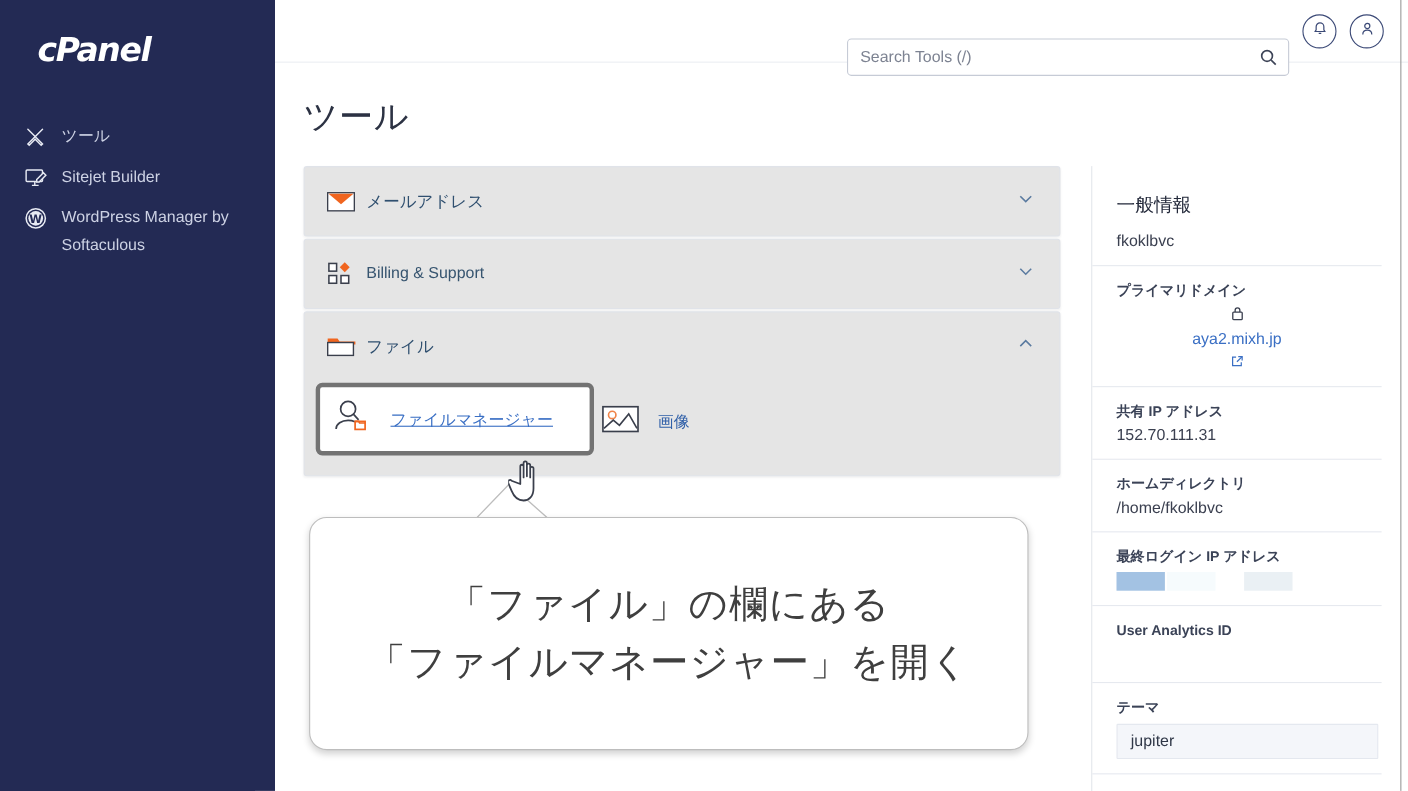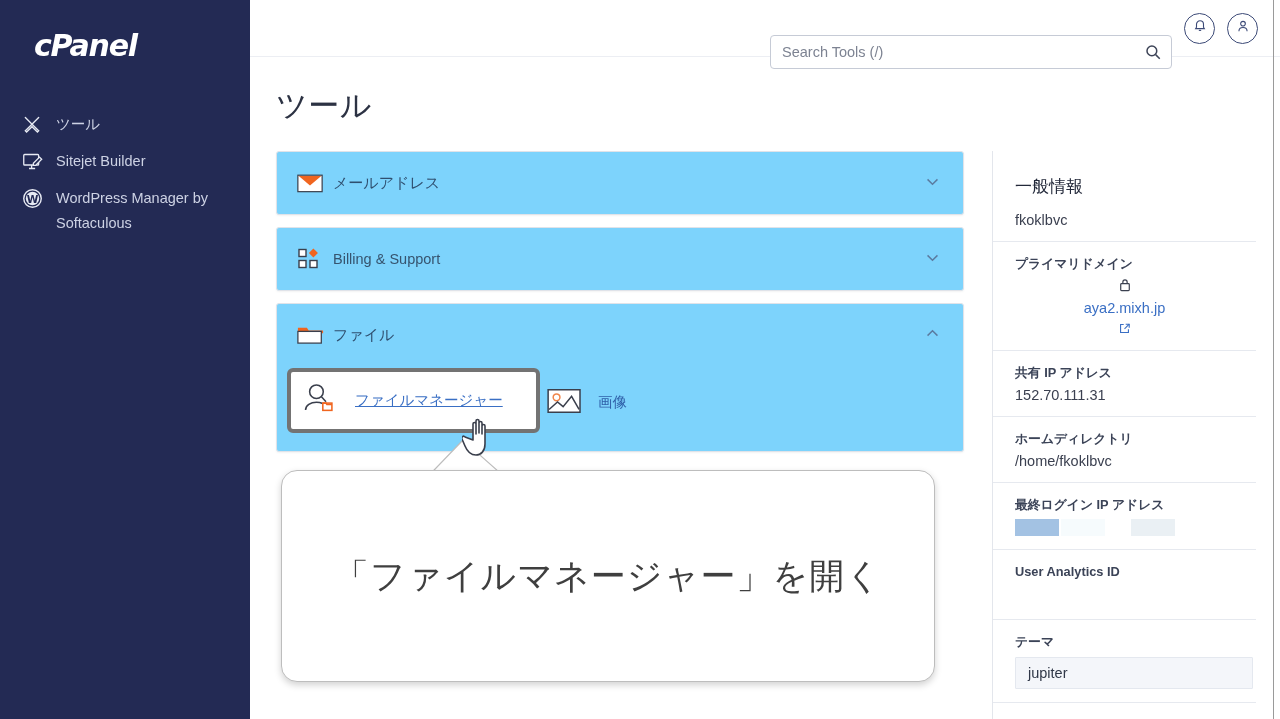--- a/index.html
+++ b/index.html
@@ -68,22 +68,22 @@
     display: flex; padding: 24px 0 0 0; gap: 0; align-items: flex-start;
   }
   .col-left { width: 740px; padding: 0 26px 0 26px; }
   .col-right {
     width: 264px; border-left: 1px solid #e3e6ec; margin-left: 2px;
     align-self: stretch; min-height: 564px;
   }
 
   
   .card {
-    background: #7dd3fc; border: 1px solid #e0e3e9; border-radius: 3px;
-    box-shadow: 0 1px 2px rgba(0,0,0,0.05); margin-bottom: 12px;
+    background: #e5e5e5; border: 1px solid #e0e3e9; border-radius: 3px;
+    box-shadow: 0 1px 2px rgba(0,0,0,0.05); margin-bottom: 2px;
   }
   .card-head {
     height: 62px; display: flex; align-items: center; padding: 0 22px 0 20px;
     cursor: pointer;
   }
   .card-head .ghead { flex: 0 0 36px; display: flex; align-items: center; }
   .card-title { font-size: 14.5px; color: #36546f; flex: 1; }
   .card-title.jp { font-size: 15px; color: #2f4f6f; }
   .chev { color: #5b7ba0; }
 
@@ -375,20 +375,21 @@
     </div>
   </div>
 
   <div class="callout-tail">
     <svg width="120" height="60" viewBox="0 0 120 60">
       <path d="M58 2 L6 56 L112 50 Z" fill="#ffffff" stroke="#bdbdbd" stroke-width="1.2"></path>
     </svg>
   </div>
 
   <div class="callout">
+    <div class="callout-line">「ファイル」の欄にある</div>
     <div class="callout-line">「ファイルマネージャー」を開く</div>
   </div>
 
   <div class="cursor-hand">
     <svg width="34" height="42" viewBox="0 0 34 42">
       <path d="M11 24V8c0-2 3-2 3 0v10V5c0-2 3-2 3 0v12V7c0-2 3-2 3 0v11V10c0-2 3-2 3 0v18c0 7-4 11-9 11-6 0-9-4-11-9l-3-7c-1-2 2-4 3-2z" fill="#ffffff" stroke="#3a3f4c" stroke-width="1.6" stroke-linejoin="round"></path>
     </svg>
   </div>
 
   <div class="right-edge"></div>

